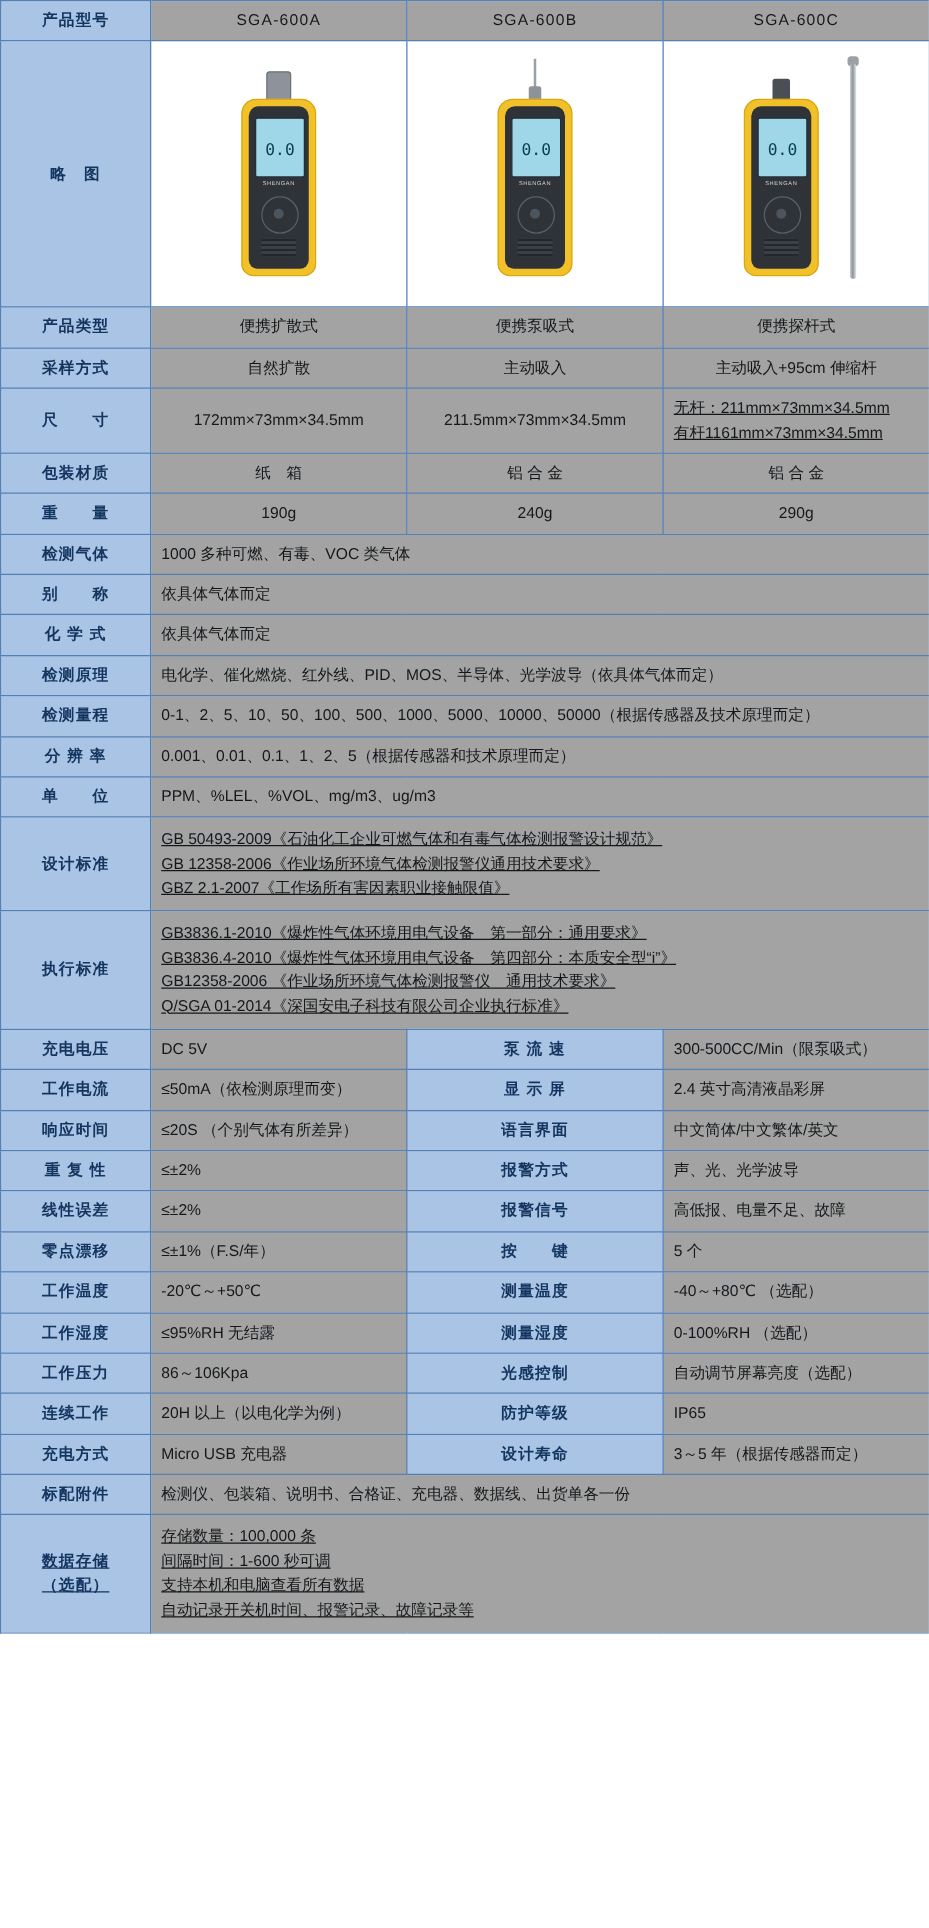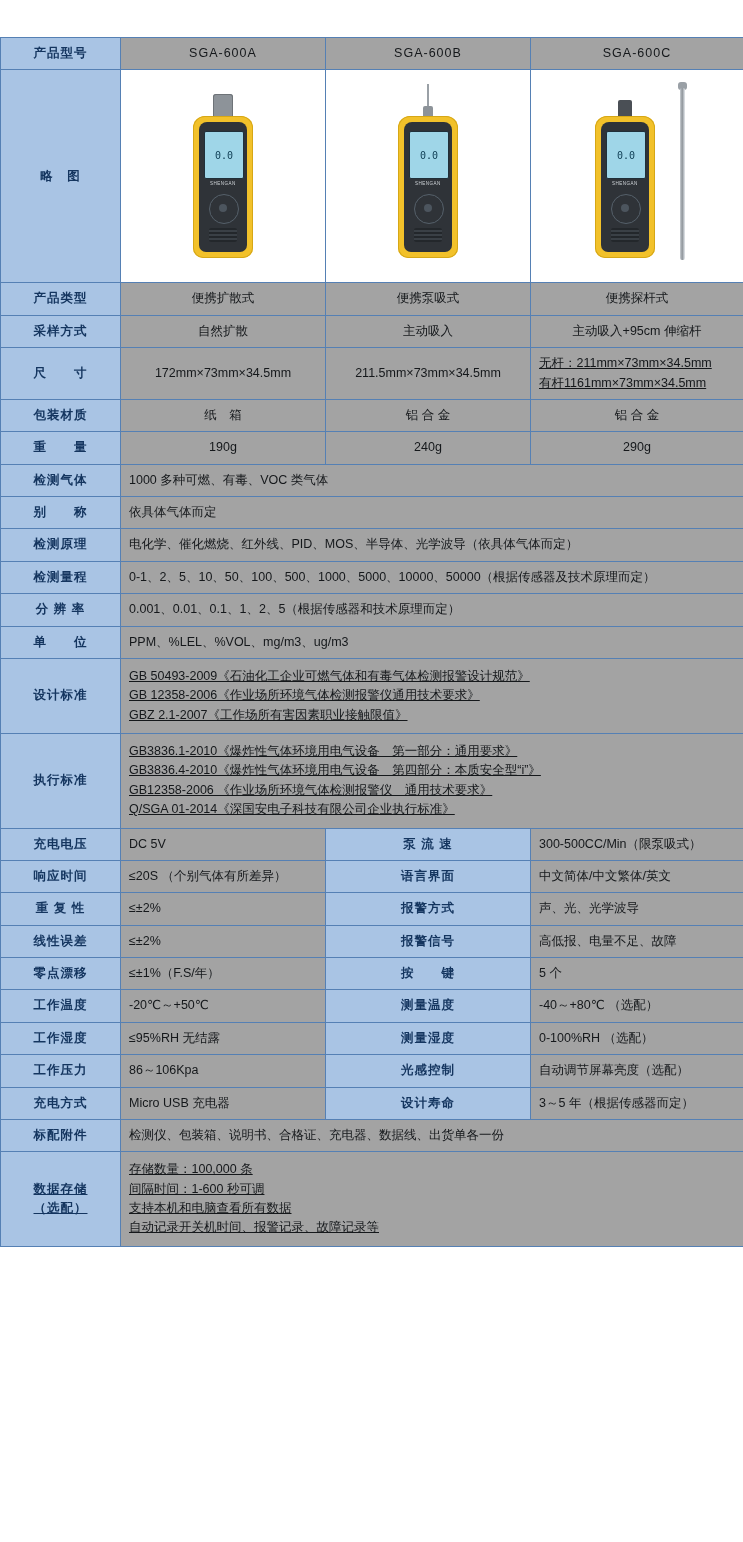--- a/index.html
+++ b/index.html
@@ -7,21 +7,20 @@
     width:743px;
     font-family:"Liberation Sans","DejaVu Sans",sans-serif;
     background:#ffffff;
     color:#000000;
     -webkit-font-smoothing:antialiased;
   }
   .spec-table{
     width:743px;
     border-collapse:collapse;
     table-layout:fixed;
-    margin-top:37px;
   }
   .spec-table td{
     border:1px solid #5580b4;
     padding:6px 8px;
     font-size:12.5px;
     line-height:1.55;
     vertical-align:middle;
   }
   .lbl{
     background:#a9c4e4;
@@ -83,21 +82,21 @@
     left:21px;
     top:49px;
     width:38px;
     height:46px;
     background:#9fd6e8;
     border:1px solid #20303a;
     border-radius:2px;
   }
   .dev .screen .num{
     color:#0d3c52;
-    font-size:10px;
+    font-size:13px;
     text-align:center;
     margin-top:16px;
     font-family:"DejaVu Sans Mono",monospace;
   }
   .dev .brand{
     position:absolute;
     left:21px;
     top:99px;
     width:38px;
     text-align:center;
@@ -287,20 +286,24 @@
 
     <tr>
       <td class="lbl">检测气体</td>
       <td class="val" colspan="3">1000 多种可燃、有毒、VOC 类气体</td>
     </tr>
     <tr>
       <td class="lbl">别　　称</td>
       <td class="val" colspan="3">依具体气体而定</td>
     </tr>
     <tr>
+      <td class="lbl">化 学 式</td>
+      <td class="val" colspan="3">依具体气体而定</td>
+    </tr>
+    <tr>
       <td class="lbl">检测原理</td>
       <td class="val" colspan="3">电化学、催化燃烧、红外线、PID、MOS、半导体、光学波导（依具体气体而定）</td>
     </tr>
     <tr>
       <td class="lbl">检测量程</td>
       <td class="val" colspan="3">0-1、2、5、10、50、100、500、1000、5000、10000、50000（根据传感器及技术原理而定）</td>
     </tr>
     <tr>
       <td class="lbl">分 辨 率</td>
       <td class="val" colspan="3">0.001、0.01、0.1、1、2、5（根据传感器和技术原理而定）</td>
@@ -323,20 +326,26 @@
 Q/SGA 01-2014《深国安电子科技有限公司企业执行标准》</td>
     </tr>
 
     <tr>
       <td class="lbl">充电电压</td>
       <td class="val">DC 5V</td>
       <td class="lbl sub">泵 流 速</td>
       <td class="val">300-500CC/Min（限泵吸式）</td>
     </tr>
     <tr>
+      <td class="lbl">工作电流</td>
+      <td class="val">≤50mA（依检测原理而变）</td>
+      <td class="lbl sub">显 示 屏</td>
+      <td class="val">2.4 英寸高清液晶彩屏</td>
+    </tr>
+    <tr>
       <td class="lbl">响应时间</td>
       <td class="val">≤20S （个别气体有所差异）</td>
       <td class="lbl sub">语言界面</td>
       <td class="val">中文简体/中文繁体/英文</td>
     </tr>
     <tr>
       <td class="lbl">重 复 性</td>
       <td class="val">≤±2%</td>
       <td class="lbl sub">报警方式</td>
       <td class="val">声、光、光学波导</td>
@@ -363,20 +372,26 @@
       <td class="lbl">工作湿度</td>
       <td class="val">≤95%RH 无结露</td>
       <td class="lbl sub">测量湿度</td>
       <td class="val">0-100%RH （选配）</td>
     </tr>
     <tr>
       <td class="lbl">工作压力</td>
       <td class="val">86～106Kpa</td>
       <td class="lbl sub">光感控制</td>
       <td class="val">自动调节屏幕亮度（选配）</td>
+    </tr>
+    <tr>
+      <td class="lbl">连续工作</td>
+      <td class="val">20H 以上（以电化学为例）</td>
+      <td class="lbl sub">防护等级</td>
+      <td class="val">IP65</td>
     </tr>
     <tr>
       <td class="lbl">充电方式</td>
       <td class="val">Micro USB 充电器</td>
       <td class="lbl sub">设计寿命</td>
       <td class="val">3～5 年（根据传感器而定）</td>
     </tr>
 
     <tr>
       <td class="lbl">标配附件</td>

